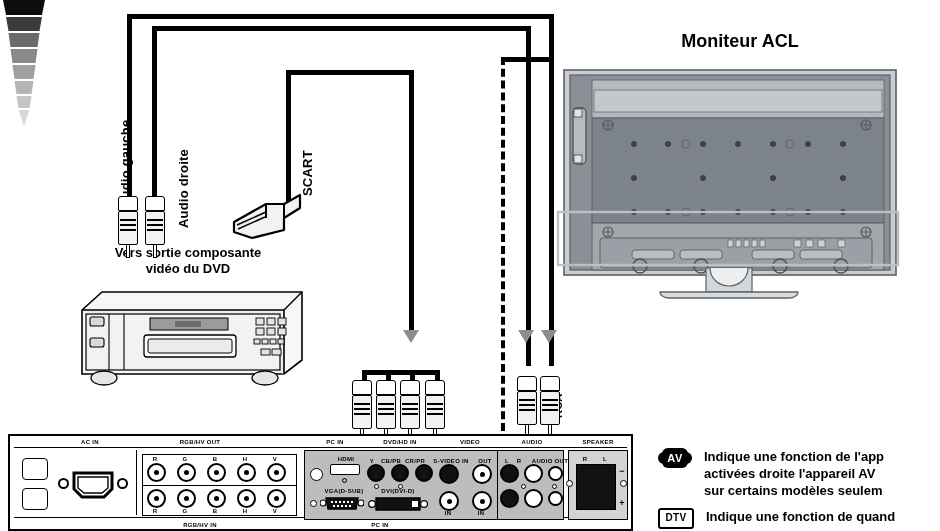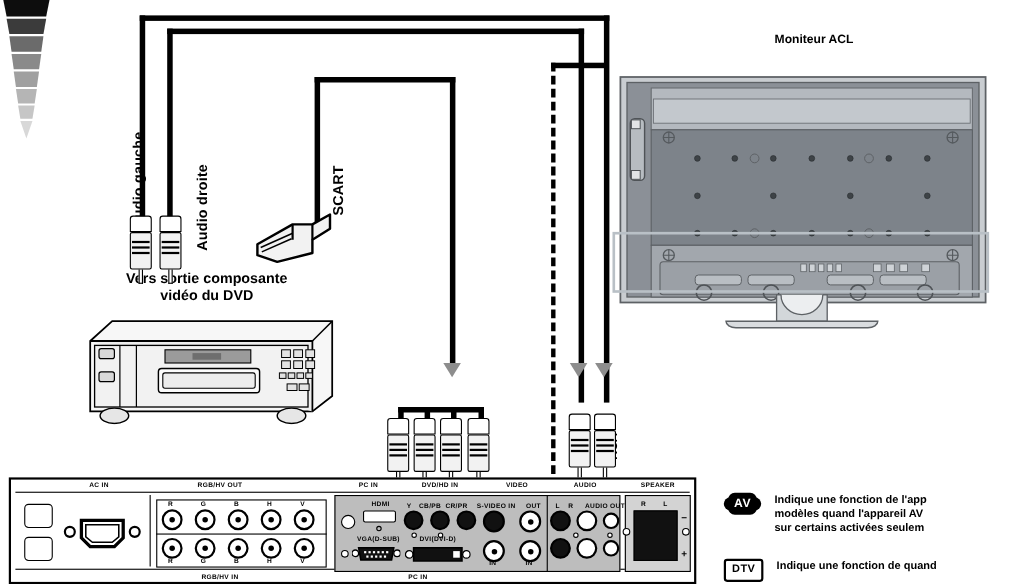--- a/index.html
+++ b/index.html
@@ -57,21 +57,21 @@
        box-sizing:border-box;}
   .bnc::after{content:"";position:absolute;left:50%;top:50%;width:5px;height:5px;
        margin:-2.5px 0 0 -2.5px;background:#000;border-radius:50%;}
   .jack{position:absolute;border-radius:50%;background:#111;border:2px solid #000;
        box-sizing:border-box;}
   .jackw{position:absolute;border-radius:50%;background:#fff;border:2.5px solid #000;
        box-sizing:border-box;}
 
   
   .legend{position:absolute;}
-  .legtext{font-size:10px;font-weight:bold;line-height:1.32;white-space:nowrap;}
+  .legtext{font-size:13px;font-weight:bold;line-height:1.32;white-space:nowrap;}
   .avbadge{position:relative;width:34px;height:20px;}
   .avbadge .core{position:absolute;left:4px;top:0;width:26px;height:20px;background:#000;
      border-radius:6px;color:#fff;font-size:11px;font-weight:bold;text-align:center;
      line-height:20px;letter-spacing:.5px;}
   .avbadge .ear{position:absolute;top:4px;width:7px;height:12px;background:#000;}
   .avbadge .earL{left:0;border-radius:6px 0 0 6px;}
   .avbadge .earR{right:0;border-radius:0 6px 6px 0;}
   .dtvbadge{width:32px;height:17px;border:2px solid #000;border-radius:3px;
      font-size:10px;font-weight:bold;text-align:center;line-height:15px;letter-spacing:.3px;}
 </style>
@@ -103,21 +103,21 @@
   <div class="vlabel" style="left:176px;top:228px;">Audio droite</div>
   <div class="vlabel" style="left:300px;top:196px;">SCART</div>
   <div class="vlabel sm" style="left:519px;top:418px;">RCA</div>
   <div class="vlabel sm" style="left:552px;top:418px;">RCA</div>
 
   <div class="hlabel" style="left:98px;top:245px;width:180px;">
     <span>Vers sortie composante</span><br>
     <span>vidéo du DVD</span>
   </div>
 
-  <div class="hlabel" style="left:660px;top:30px;width:160px;font-size:11px;">Moniteur ACL</div>
+  <div class="hlabel" style="left:660px;top:30px;width:160px;font-size:18px;">Moniteur ACL</div>
 
   <div class="rca" style="left:118px;top:196px;">
     <div class="collar"></div>
       <div class="body">
         <div class="ring3"></div>
       </div>
       <div class="pin"></div>
   </div>
   <div class="rca" style="left:145px;top:196px;">
     <div class="collar"></div>
@@ -461,22 +461,22 @@
   </div>
 
   <div class="legend" style="left:658px;top:448px;display:flex;gap:12px;align-items:flex-start;">
     <div class="avbadge">
       <div class="ear earL"></div>
         <div class="ear earR"></div>
       <div class="core">AV</div>
     </div>
     <div class="legtext">
       <div>Indique une fonction de l'app</div>
-      <div>modèles quand l'appareil AV</div>
-      <div>sur certains activées seulem</div>
+      <div>activées droite l'appareil AV</div>
+      <div>sur certains modèles seulem</div>
     </div>
   </div>
 
   <div class="legend" style="left:658px;top:508px;display:flex;gap:12px;align-items:flex-start;">
     <div class="dtvbadge">
       <span>DTV</span>
     </div>
     <div class="legtext">
       <div>Indique une fonction de quand</div>
     </div>

